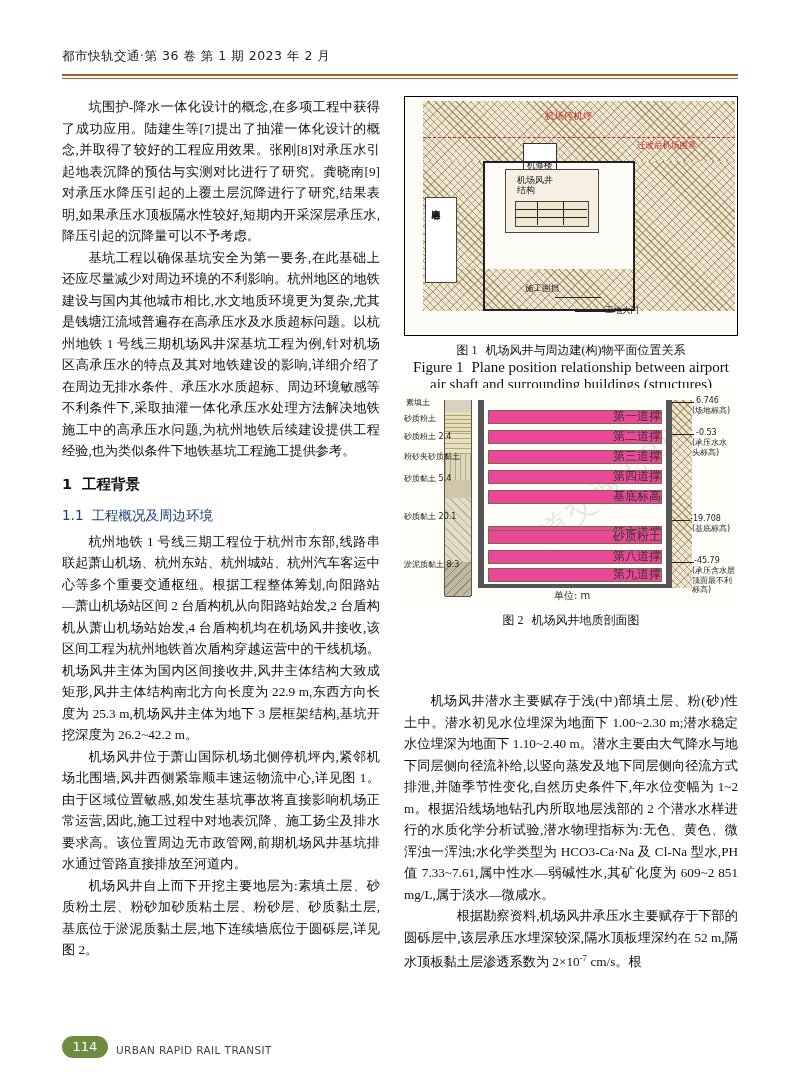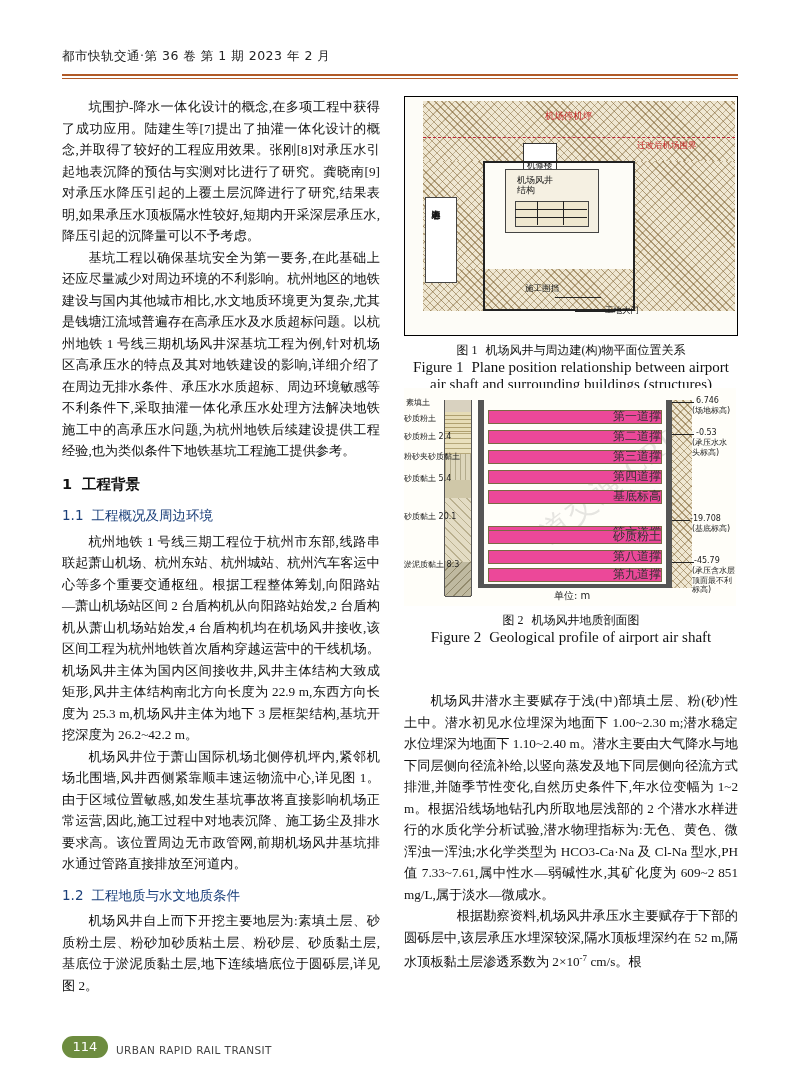--- a/index.html
+++ b/index.html
@@ -225,23 +225,20 @@
     <h2 class="sec">
       <span class="num">1</span><span>工程背景</span>
     </h2>
 
     <h3 class="sub">
       <span class="num">1.1</span><span>工程概况及周边环境</span>
     </h3>
     <p class="para">杭州地铁 1 号线三期工程位于杭州市东部,线路串联起萧山机场、杭州东站、杭州城站、杭州汽车客运中心等多个重要交通枢纽。根据工程整体筹划,向阳路站—萧山机场站区间 2 台盾构机从向阳路站始发,2 台盾构机从萧山机场站始发,4 台盾构机均在机场风井接收,该区间工程为杭州地铁首次盾构穿越运营中的干线机场。机场风井主体为国内区间接收井,风井主体结构大致成矩形,风井主体结构南北方向长度为 22.9 m,东西方向长度为 25.3 m,机场风井主体为地下 3 层框架结构,基坑开挖深度为 26.2~42.2 m。</p>
     <p class="para">机场风井位于萧山国际机场北侧停机坪内,紧邻机场北围墙,风井西侧紧靠顺丰速运物流中心,详见图 1。由于区域位置敏感,如发生基坑事故将直接影响机场正常运营,因此,施工过程中对地表沉降、施工扬尘及排水要求高。该位置周边无市政管网,前期机场风井基坑排水通过管路直接排放至河道内。</p>
 
-    <h3 class="sub">
-      <span class="num">1.2</span><span>工程地质与水文地质条件</span>
-    </h3>
     <p class="para">机场风井自上而下开挖主要地层为:素填土层、砂质粉土层、粉砂加砂质粘土层、粉砂层、砂质黏土层,基底位于淤泥质黏土层,地下连续墙底位于圆砾层,详见图 2。</p>
   </div>
 
   <div style="position:absolute; left:404px; top:96px; width:334px;">
     <div class="figbox" id="fig1">
 
       <div class="hatch" style="left:18px; top:4px; width:312px; height:60px;"></div>
 
       <div class="hatch" style="left:18px; top:64px; width:60px; height:108px;"></div>
       <div class="hatch" style="left:230px; top:64px; width:100px; height:150px;"></div>
@@ -333,21 +330,20 @@
       <div class="f2txt" style="left:290px; top:168px;">-45.79</div>
       <div class="f2txt" style="left:288px; top:178px; white-space:normal; width:44px;">(承压含水层顶面最不利标高)</div>
 
       <div class="solidline" style="left:268px; top:14px; width:22px; height:1px;"></div>
       <div class="solidline" style="left:268px; top:46px; width:22px; height:1px;"></div>
       <div class="solidline" style="left:268px; top:132px; width:18px; height:1px;"></div>
       <div class="solidline" style="left:268px; top:174px; width:22px; height:1px;"></div>
     </div>
     <div class="figcap">
       <span class="cn"><span class="lbl">图 2</span><span>机场风井地质剖面图</span></span>
-      <span class="en"><span class="lbl">Figure 2</span><span>Geological profile of airport air shaft</span></span>
     </div>
   </div>
 
   <div style="position:absolute; left:404px; top:690px; width:334px; font-size:13.2px; line-height:21.5px; text-align:justify;">
     <p class="para">机场风井潜水主要赋存于浅(中)部填土层、粉(砂)性土中。潜水初见水位埋深为地面下 1.00~2.30 m;潜水稳定水位埋深为地面下 1.10~2.40 m。潜水主要由大气降水与地下同层侧向径流补给,以竖向蒸发及地下同层侧向径流方式排泄,并随季节性变化,自然历史条件下,年水位变幅为 1~2 m。根据沿线场地钻孔内所取地层浅部的 2 个潜水水样进行的水质化学分析试验,潜水物理指标为:无色、黄色、微浑浊一浑浊;水化学类型为 HCO3-Ca·Na 及 Cl-Na 型水,PH 值 7.33~7.61,属中性水—弱碱性水,其矿化度为 609~2 851 mg/L,属于淡水—微咸水。</p>
     <p class="para">　　根据勘察资料,机场风井承压水主要赋存于下部的圆砾层中,该层承压水埋深较深,隔水顶板埋深约在 52 m,隔水顶板黏土层渗透系数为 2×10<sup>-7</sup> cm/s。根</p>
   </div>
 
   <div class="footer-pill">114</div>
   <div class="footer-text">URBAN RAPID RAIL TRANSIT</div>

